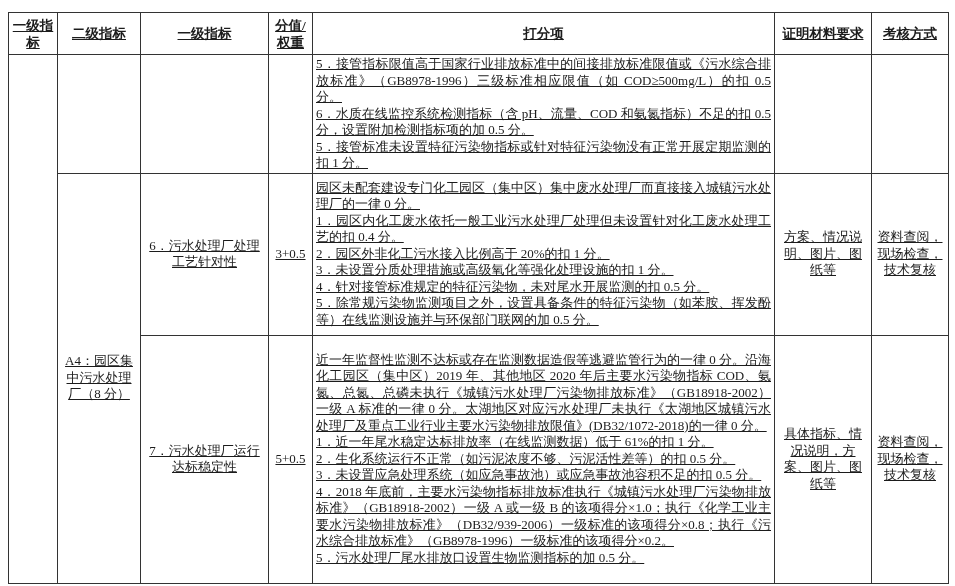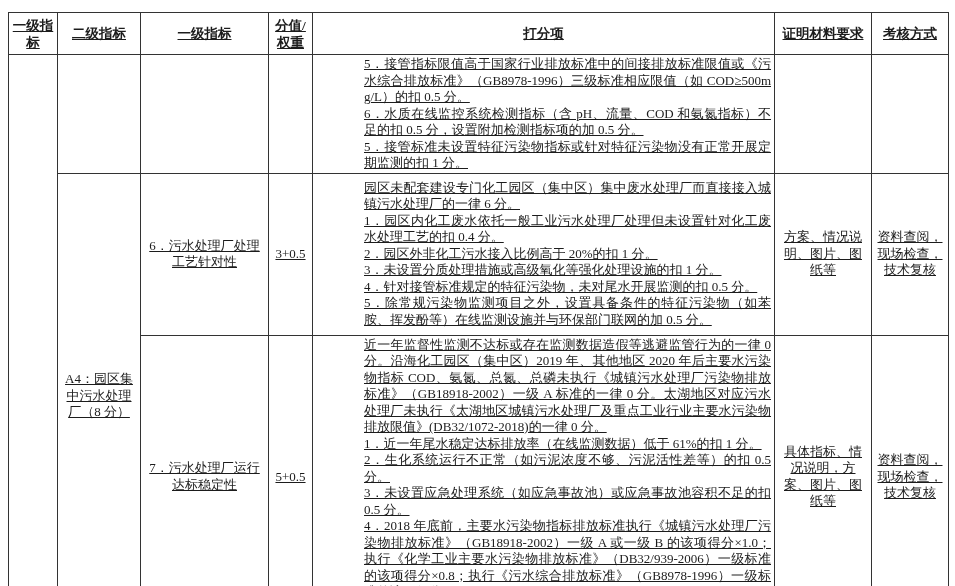--- a/index.html
+++ b/index.html
@@ -46,21 +46,20 @@
     vertical-align: middle;
   }
   .cell-scoring {
     text-align: left;
     vertical-align: top;
     padding: 2px 5px 2px 4px;
   }
   .cell-scoring .line {
     text-align: justify;
     text-justify: inter-ideograph;
-    margin-left: 48px;
   }
 </style>
 </head>
 <body>
 
 <table class="doc-table">
   <colgroup>
     <col style="width:49px">
     <col style="width:83px">
     <col style="width:128px">
@@ -90,21 +89,21 @@
           <div class="line">5．接管标准未设置特征污染物指标或针对特征污染物没有正常开展定期监测的扣 1 分。</div>
         </td>
     <td class="cell-center"></td>
     <td class="cell-center"></td>
   </tr>
   <tr class="row-2">
     <td class="cell-center" rowspan="2">A4：园区集中污水处理厂（8 分）</td>
     <td class="cell-center">6．污水处理厂处理工艺针对性</td>
     <td class="cell-center">3+0.5</td>
     <td class="cell-scoring">
-          <div class="line">园区未配套建设专门化工园区（集中区）集中废水处理厂而直接接入城镇污水处理厂的一律 6 分。</div>
+          <div class="line">园区未配套建设专门化工园区（集中区）集中废水处理厂而直接接入城镇污水处理厂的一律 0 分。</div>
           <div class="line">1．园区内化工废水依托一般工业污水处理厂处理但未设置针对化工废水处理工艺的扣 0.4 分。</div>
           <div class="line">2．园区外非化工污水接入比例高于 20%的扣 1 分。</div>
           <div class="line">3．未设置分质处理措施或高级氧化等强化处理设施的扣 1 分。</div>
           <div class="line">4．针对接管标准规定的特征污染物，未对尾水开展监测的扣 0.5 分。</div>
           <div class="line">5．除常规污染物监测项目之外，设置具备条件的特征污染物（如苯胺、挥发酚等）在线监测设施并与环保部门联网的加 0.5 分。</div>
         </td>
     <td class="cell-center">方案、情况说明、图片、图纸等</td>
     <td class="cell-center">资料查阅，现场检查，技术复核</td>
   </tr>
   <tr class="row-3">

